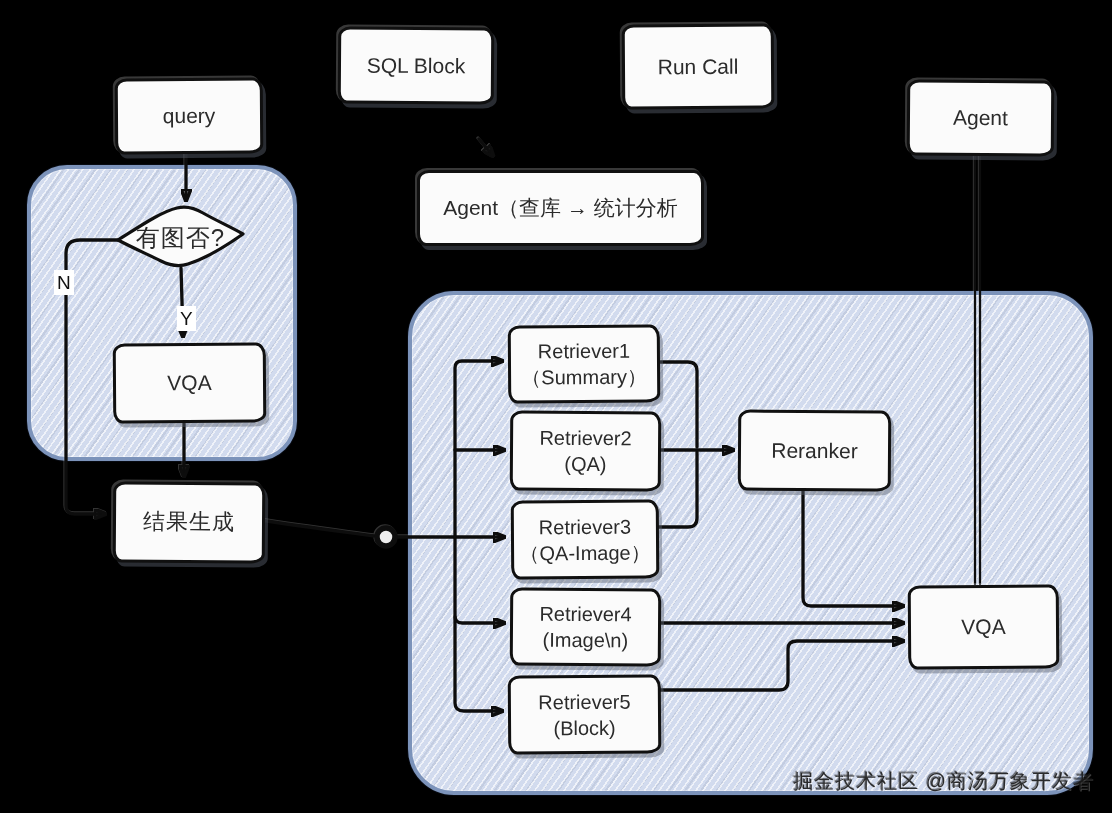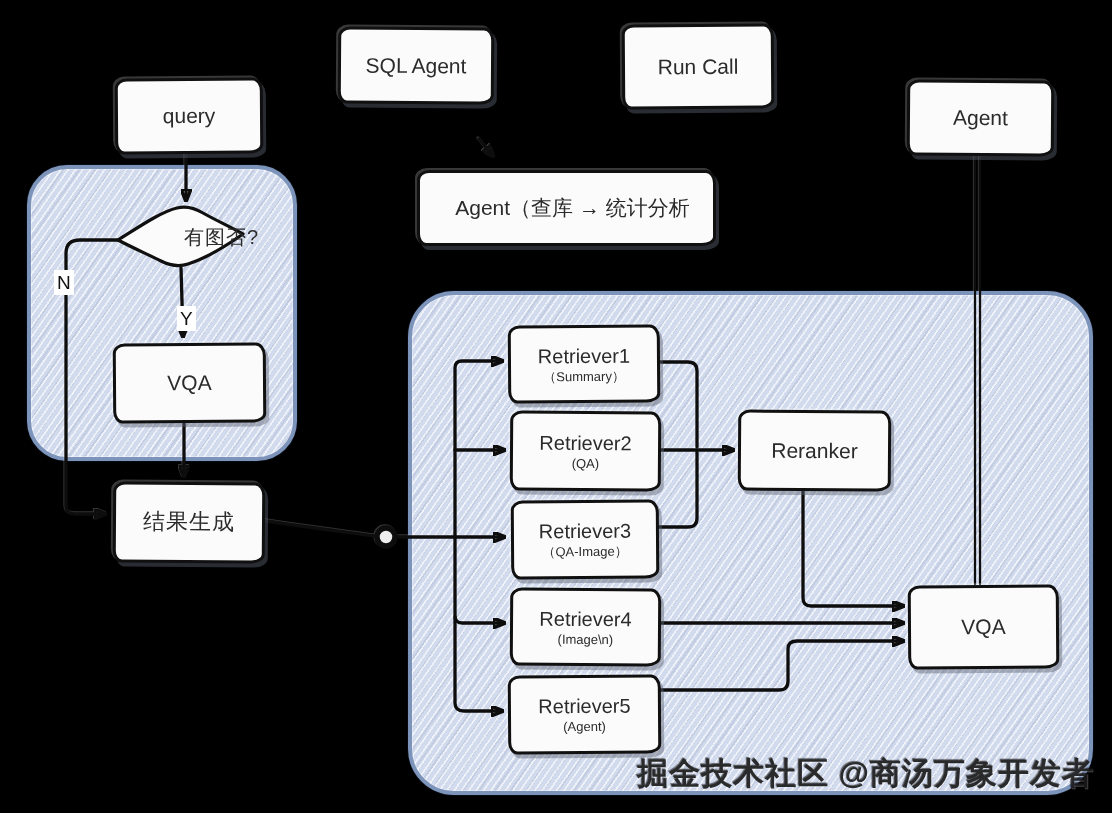--- a/index.html
+++ b/index.html
@@ -34,36 +34,36 @@
   .edge-layer .shape{fill:var(--box-fill);stroke:var(--box-border);stroke-width:3.2;}
   .node{
     position:absolute;z-index:2;display:flex;flex-direction:column;
     align-items:center;justify-content:center;text-align:center;
     background:var(--box-fill);border:3px solid var(--box-border);
     border-radius:12px 10px 14px 9px / 10px 13px 9px 12px;
     color:var(--box-text);font-size:20px;line-height:1.3;
     box-shadow:3px 4px 0 rgba(92,98,110,0.45), -2px -2px 0 rgba(255,255,255,0.22);
   }
   .node .t1{display:block;}
-  .node .t2{display:block;font-size:13px;}
+  .node .t2{display:block;font-size:20px;}
   .node.big{font-size:21px;}
   .node.cjk{font-size:22px;letter-spacing:1px;}
-  .node.agent{font-size:21px;line-height:1.5;padding-left:12px;}
+  .node.agent{font-size:21px;line-height:1.5;}
   .tilt-a{transform:rotate(-0.4deg);} .tilt-b{transform:rotate(0.4deg);}
   .diamond-label{
     position:absolute;z-index:2;display:flex;align-items:center;justify-content:center;
-    color:var(--box-text);font-size:20px;letter-spacing:1px;margin-left:41px;
+    color:var(--box-text);font-size:24px;letter-spacing:1px;
   }
   .branch-chip{
     position:absolute;z-index:2;background:var(--chip-bg);color:#111;
     font-size:19px;line-height:1;padding:3px 3px;font-weight:400;
   }
   .watermark{
     position:absolute;z-index:3;right:18px;bottom:18px;
-    color:var(--watermark-color);font-size:31px;font-weight:bold;letter-spacing:1px;
+    color:var(--watermark-color);font-size:20px;font-weight:normal;letter-spacing:1px;
     text-shadow:1px 1px 0 rgba(255,255,255,0.28), -1px -1px 1px rgba(0,0,0,0.65);
     opacity:0.92;
     text-align:right;
   }
 </style>
 </head>
 <body>
 
 <div class="stage">
 
@@ -100,21 +100,21 @@
     <path class="shape" d="M118,240 C136,229 160,212 177,208 C185,206 193,207 203,213 C217,221 231,227 243,234
              C226,246 204,259 188,264 C179,267 171,266 161,261 C147,254 131,247 118,240 Z"></path>
     <circle cx="386" cy="537" r="9" fill="#ededed" stroke="var(--ink)" stroke-width="5.5"></circle>
   </svg>
 
   <div class="node big tilt-a" style="left:115px;top:78px;width:142px;height:70px">
     <span class="t1">query</span>
   </div>
 
   <div class="node big tilt-b" style="left:338px;top:27px;width:150px;height:71px">
-    <span class="t1">SQL Agent</span>
+    <span class="t1">SQL Block</span>
   </div>
 
   <div class="node big tilt-a" style="left:622px;top:24px;width:146px;height:79px">
     <span class="t1">Run Call</span>
   </div>
 
   <div class="node big tilt-b" style="left:907px;top:80px;width:141px;height:70px">
     <span class="t1">Agent</span>
   </div>
 
@@ -147,21 +147,21 @@
     <span class="t2">（QA-Image）</span>
   </div>
 
   <div class="node tilt-b" style="left:510px;top:588px;width:145px;height:72px">
     <span class="t1">Retriever4</span>
     <span class="t2">(Image\n)</span>
   </div>
 
   <div class="node tilt-a" style="left:508px;top:675px;width:147px;height:73px">
     <span class="t1">Retriever5</span>
-    <span class="t2">(Agent)</span>
+    <span class="t2">(Block)</span>
   </div>
 
   <div class="node big tilt-b" style="left:738px;top:410px;width:147px;height:75px">
     <span class="t1">Reranker</span>
   </div>
 
   <div class="node big tilt-a" style="left:908px;top:585px;width:145px;height:78px">
     <span class="t1">VQA</span>
   </div>
 

